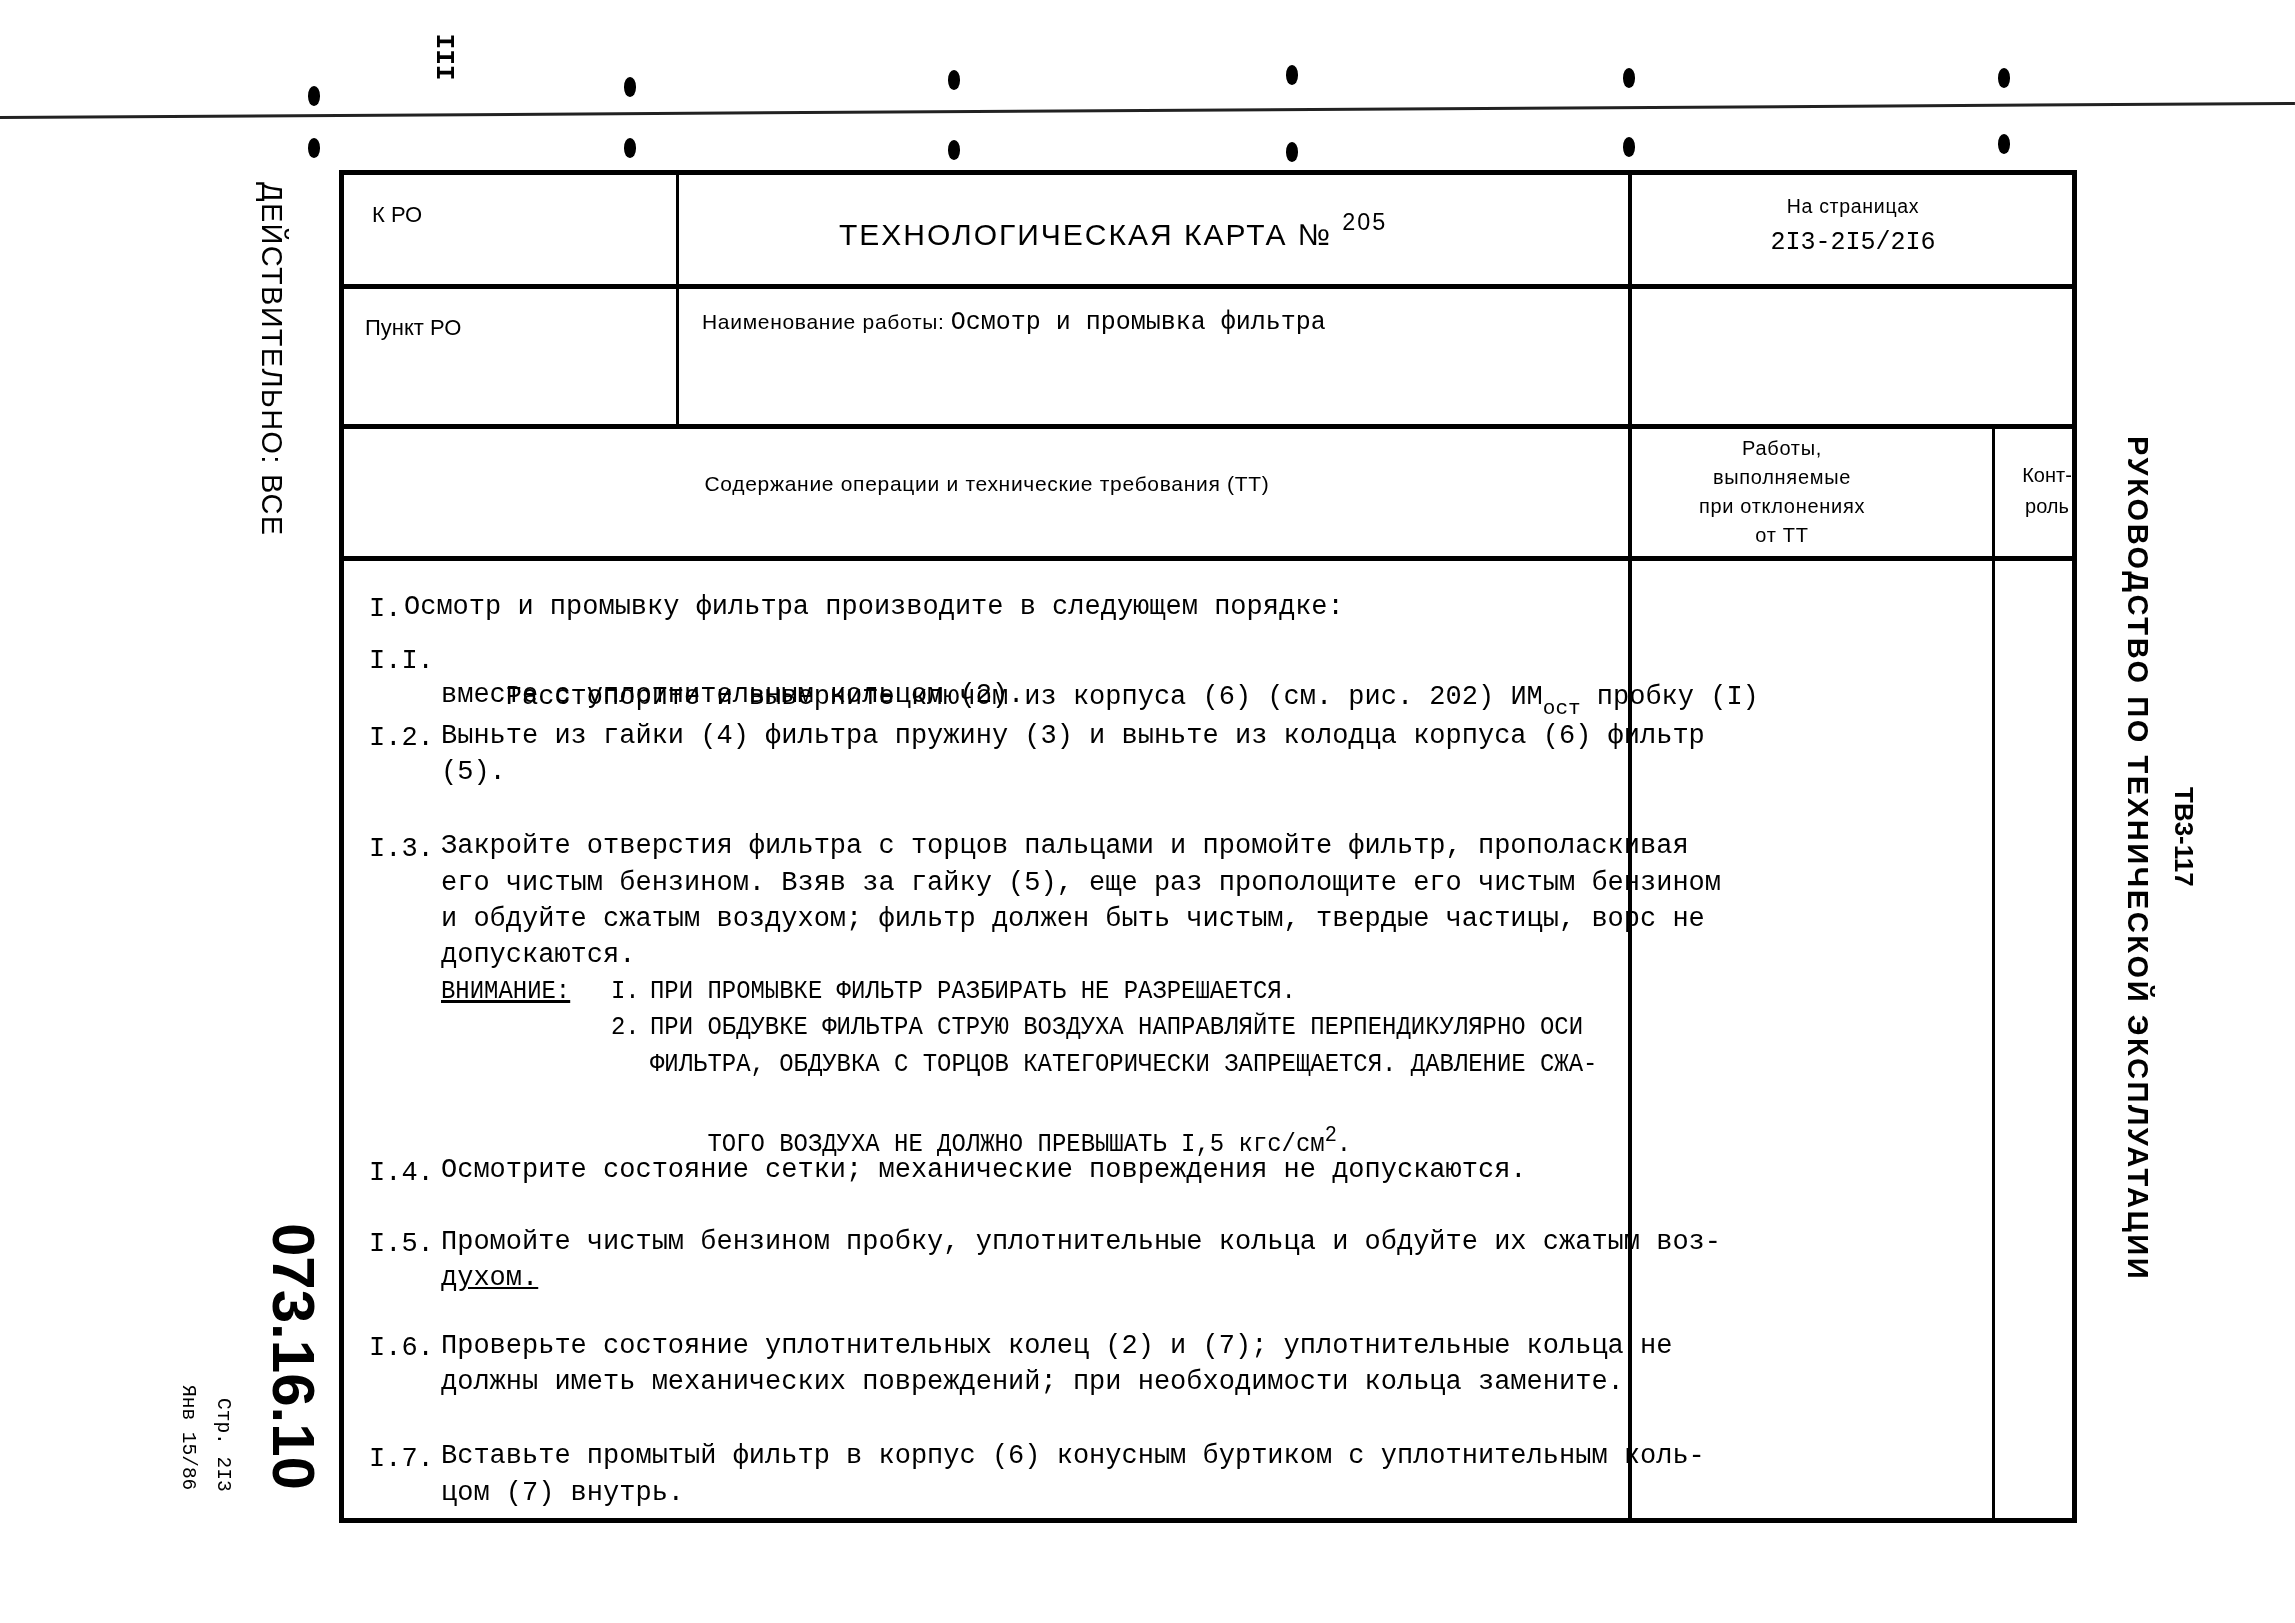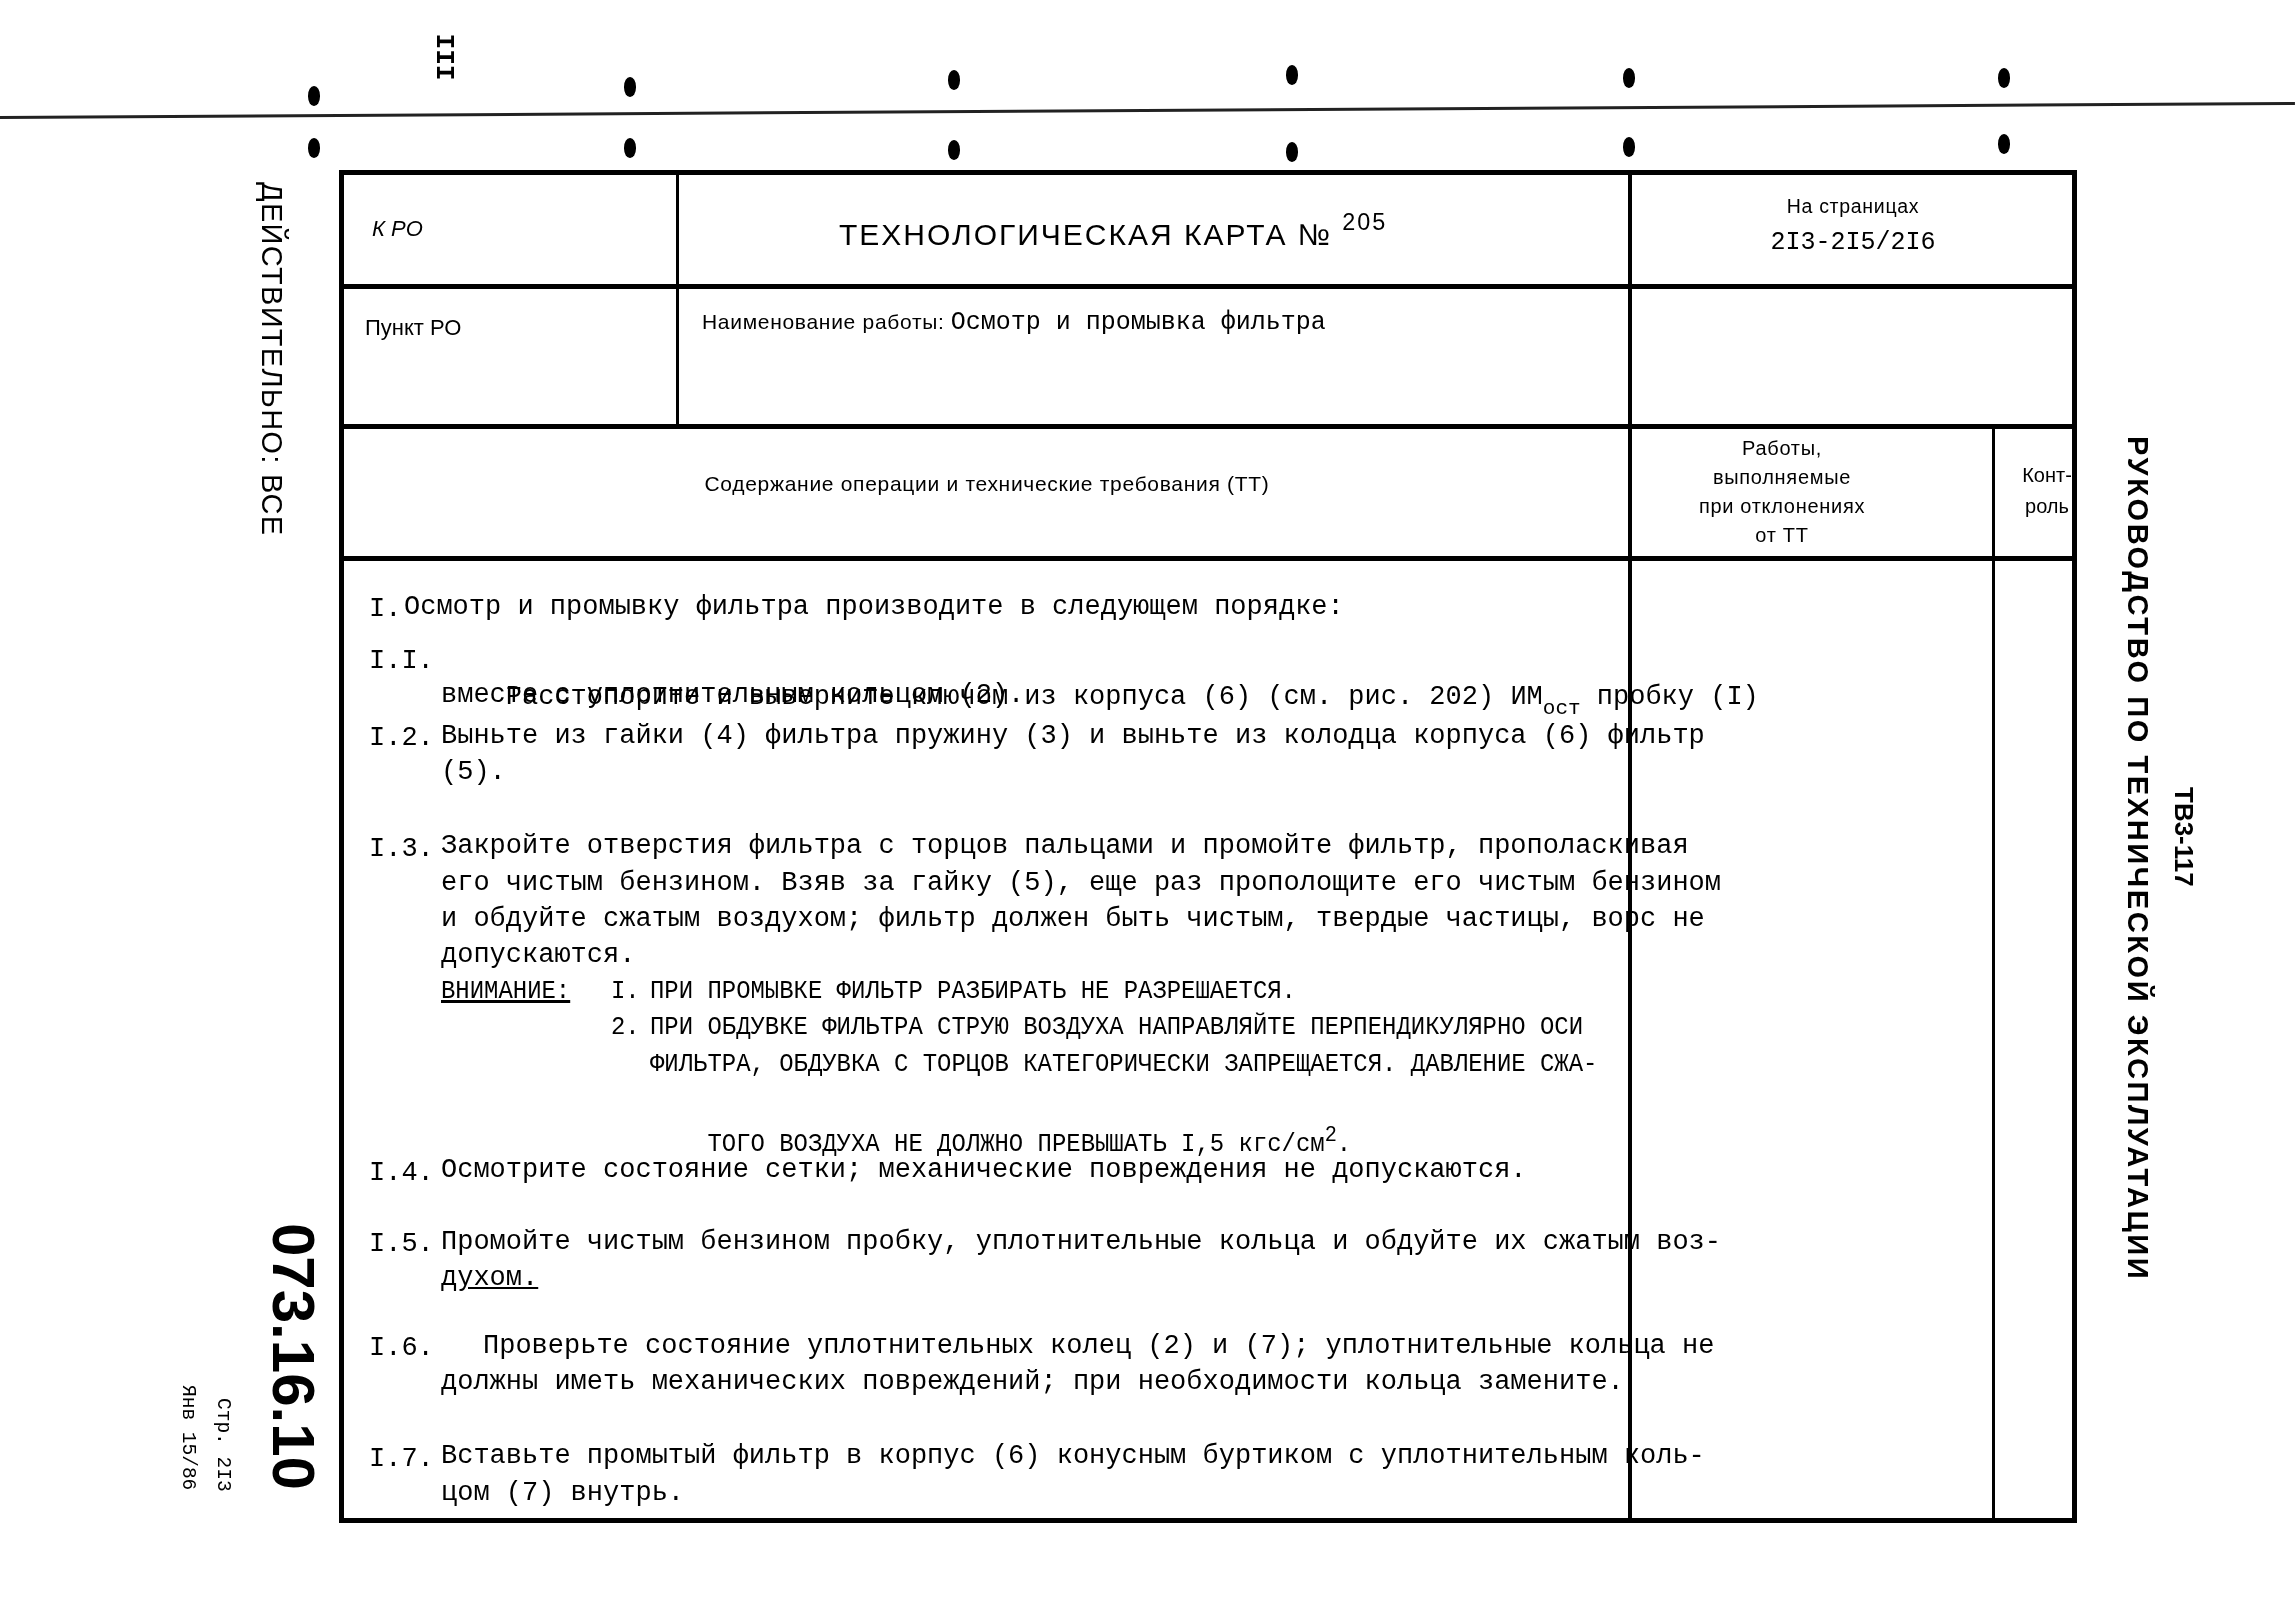--- a/index.html
+++ b/index.html
@@ -54,21 +54,21 @@
 <div class="vert-right label-sans" style="left:2168px;top:787px;font-size:26px;">ТВ3-117</div>
 
 <div class="frame"></div>
 <div class="hline" style="left:339px;top:284px;width:1738px;"></div>
 <div class="hline" style="left:339px;top:424px;width:1738px;"></div>
 <div class="hline" style="left:339px;top:556px;width:1738px;"></div>
 <div class="vline" style="left:676px;top:173px;height:254px;"></div>
 <div class="vline" style="left:1628px;top:173px;height:1346px;width:3.9px;"></div>
 <div class="vline" style="left:1992px;top:424px;height:1095px;"></div>
 
-<div class="cell-text label-sans" style="left:372px;top:216px;font-style:italic;">К РО</div>
+<div class="cell-text label-sans" style="left:372px;top:202px;">К РО</div>
 <div class="title label-sans">
   <span>ТЕХНОЛОГИЧЕСКАЯ КАРТА №</span>
   <sup>205</sup>
 </div>
 <div class="cell-text label-sans center" style="left:1632px;top:195px;width:442px;font-size:19.5px;letter-spacing:0.7px;">На страницах</div>
 <div class="cell-text mono center" style="left:1632px;top:228px;width:442px;font-size:25px;">2I3-2I5/2I6</div>
 
 <div class="cell-text label-sans" style="left:365px;top:315px;">Пункт РО</div>
 <div class="cell-text" style="left:702px;top:308px;">
   <span class="label-sans" style="font-size:21px;letter-spacing:0.7px;">Наименование работы:</span>
@@ -119,20 +119,20 @@
   </div>
 
   <div class="num" style="left:369px;top:1158px;">I.4.</div>
   <div class="body-line" style="left:441px;top:1151px;">Осмотрите состояние сетки; механические повреждения не допускаются.</div>
 
   <div class="num" style="left:369px;top:1229px;">I.5.</div>
   <div class="body-line" style="left:441px;top:1223px;">Промойте чистым бензином пробку, уплотнительные кольца и обдуйте их сжатым воз-</div>
   <div class="body-line" style="left:441px;top:1259px;text-decoration:underline;">духом.</div>
 
   <div class="num" style="left:369px;top:1333px;">I.6.</div>
-  <div class="body-line" style="left:441px;top:1327px;margin-left:42px;">Проверьте состояние уплотнительных колец (2) и (7); уплотнительные кольца не</div>
+  <div class="body-line" style="left:441px;top:1327px;">Проверьте состояние уплотнительных колец (2) и (7); уплотнительные кольца не</div>
   <div class="body-line" style="left:441px;top:1363px;">должны иметь механических повреждений; при необходимости кольца замените.</div>
 
   <div class="num" style="left:369px;top:1444px;">I.7.</div>
   <div class="body-line" style="left:441px;top:1437px;">Вставьте промытый фильтр в корпус (6) конусным буртиком с уплотнительным коль-</div>
   <div class="body-line" style="left:441px;top:1474px;">цом (7) внутрь.</div>
 </div>
 
 
 </body></html>

